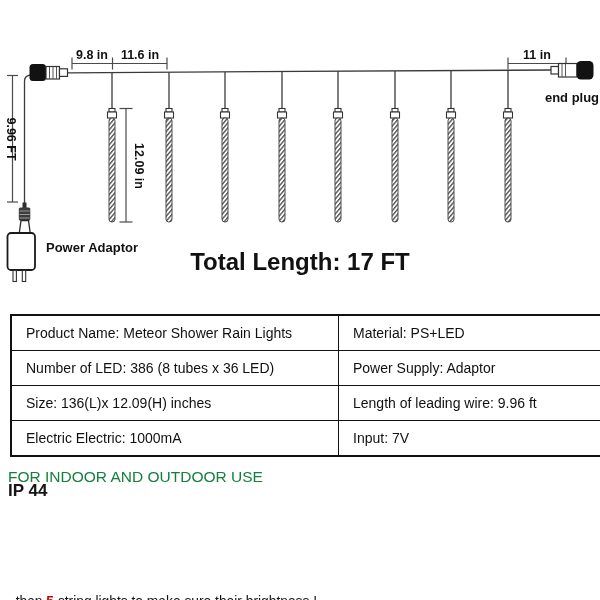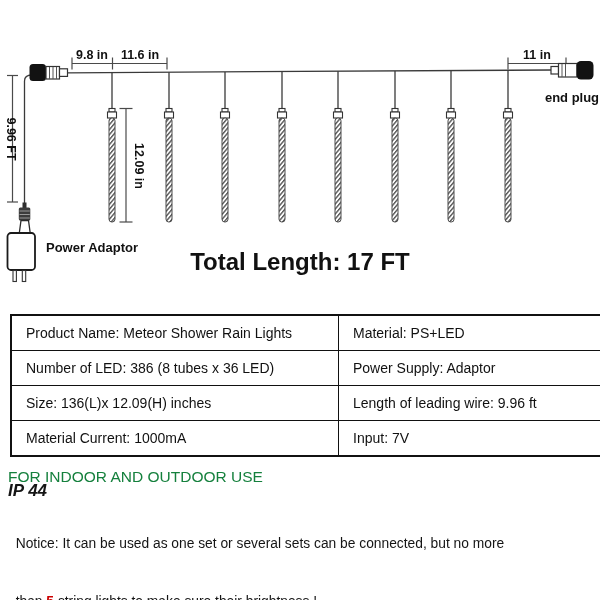--- a/index.html
+++ b/index.html
@@ -29,21 +29,21 @@
   }
   #spec-table td{
     border:1.6px solid #111111;font-size:14px;color:#111111;
     padding:0 0 0 14px;vertical-align:middle;height:34px;
   }
   #spec-table{border:2px solid #111111;}
   .col-left{width:312px;margin-top:39px;}
   .col-right{width:268px;}
   
   .usage-line{position:absolute;left:8px;top:468px;font-size:15.5px;color:#15803d;}
-  .ip-line{position:absolute;left:8px;top:481px;font-size:17px;font-weight:bold;color:#151515;font-style:italic;}
+  .ip-line{position:absolute;left:8px;top:481px;font-size:17px;font-weight:bold;color:#151515;}
   .notice{position:absolute;left:8px;top:500px;width:584px;font-size:13.8px;
           line-height:29px;color:#151515;white-space:pre-wrap;}
   .notice .hl{color:#cc0000;font-weight:bold;}
 </style>
 </head>
 <body>
 
 <svg id="diagram" viewBox="0 0 600 310">
   <defs>
     <pattern id="coil" width="3.2" height="3.2" patternUnits="userSpaceOnUse" patternTransform="rotate(-50)">
@@ -179,24 +179,24 @@
   </tr>
   <tr>
     <td class="col-left">Number of LED: 386 (8 tubes x 36 LED)</td>
     <td class="col-right">Power Supply: Adaptor</td>
   </tr>
   <tr>
     <td class="col-left">Size: 136(L)x 12.09(H) inches</td>
     <td class="col-right">Length of leading wire: 9.96 ft</td>
   </tr>
   <tr>
-    <td class="col-left">Material Current: 1000mA</td>
+    <td class="col-left">Electric Electric: 1000mA</td>
     <td class="col-right">Input: 7V</td>
   </tr>
 </tbody>
   </table>
 
 <div class="usage-line">FOR INDOOR AND OUTDOOR USE</div>
 <div class="ip-line">IP 44</div>
 <div class="notice">
-  <span>Notice: It can be used as one set or several sets can be connected, but no more</span><br>
+  <br>
   <span>than </span><span class="hl">5</span><span> string lights to make sure their brightness !</span>
 </div>
 
 </body></html>

